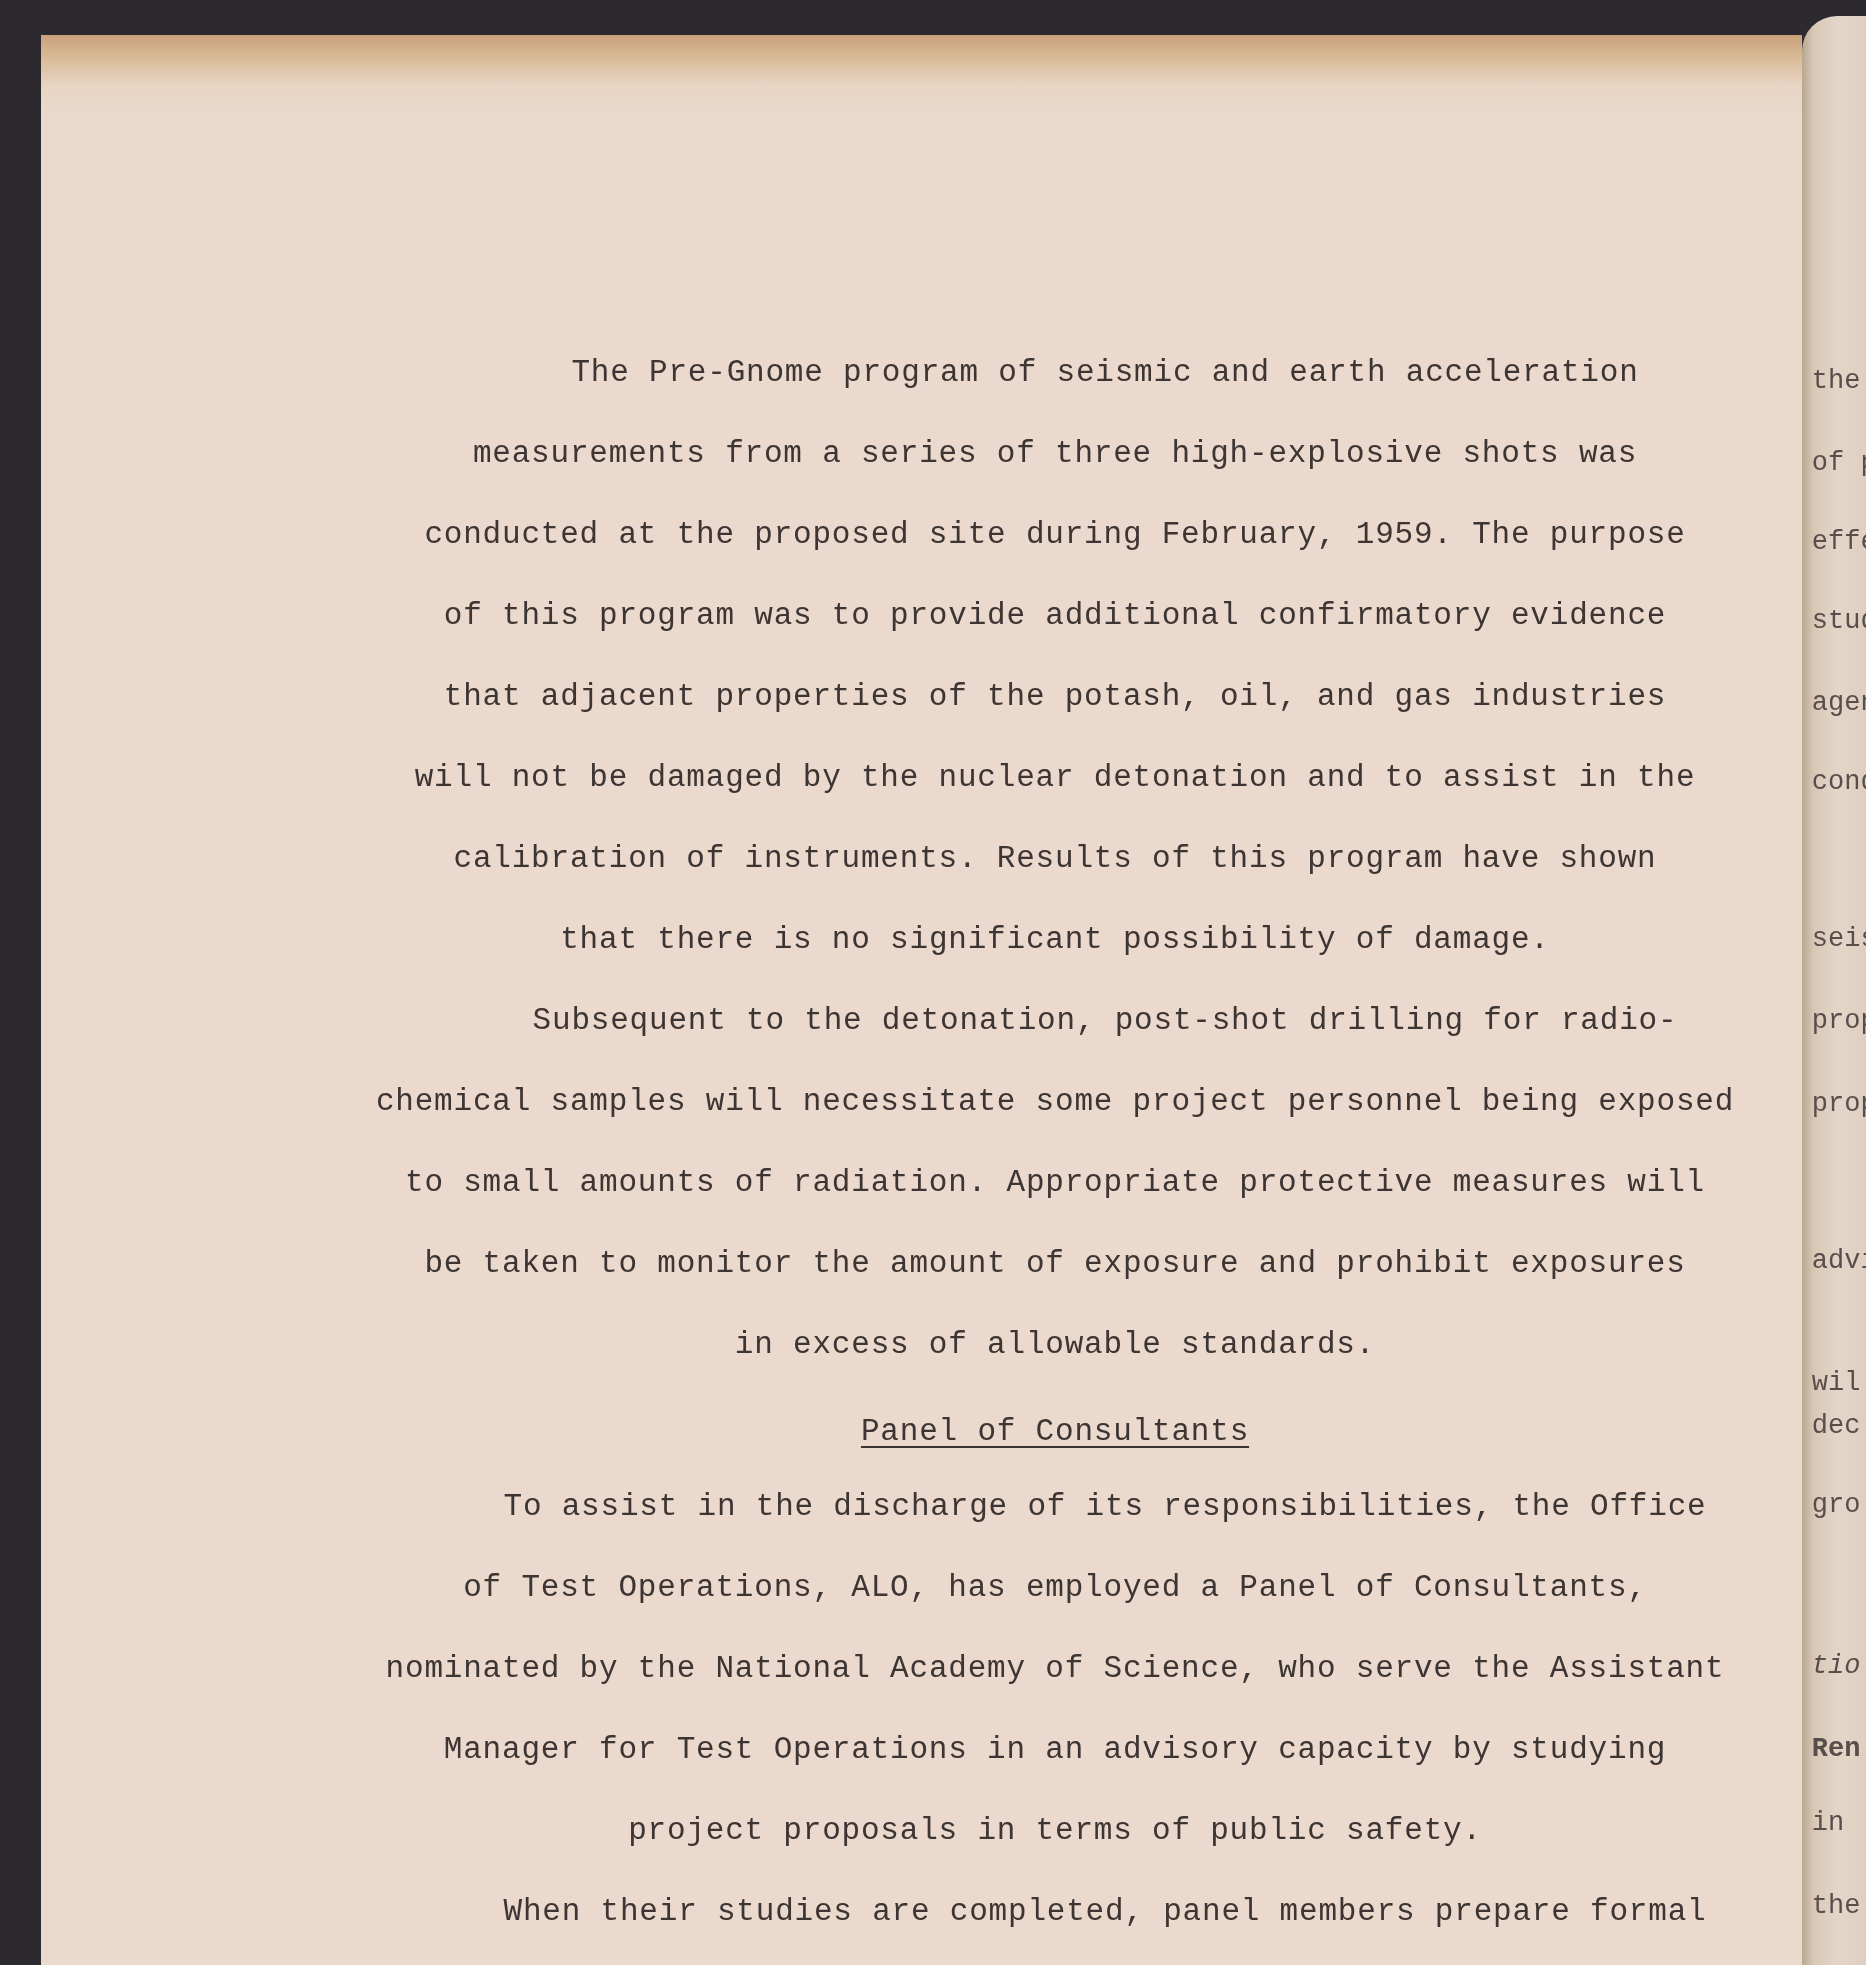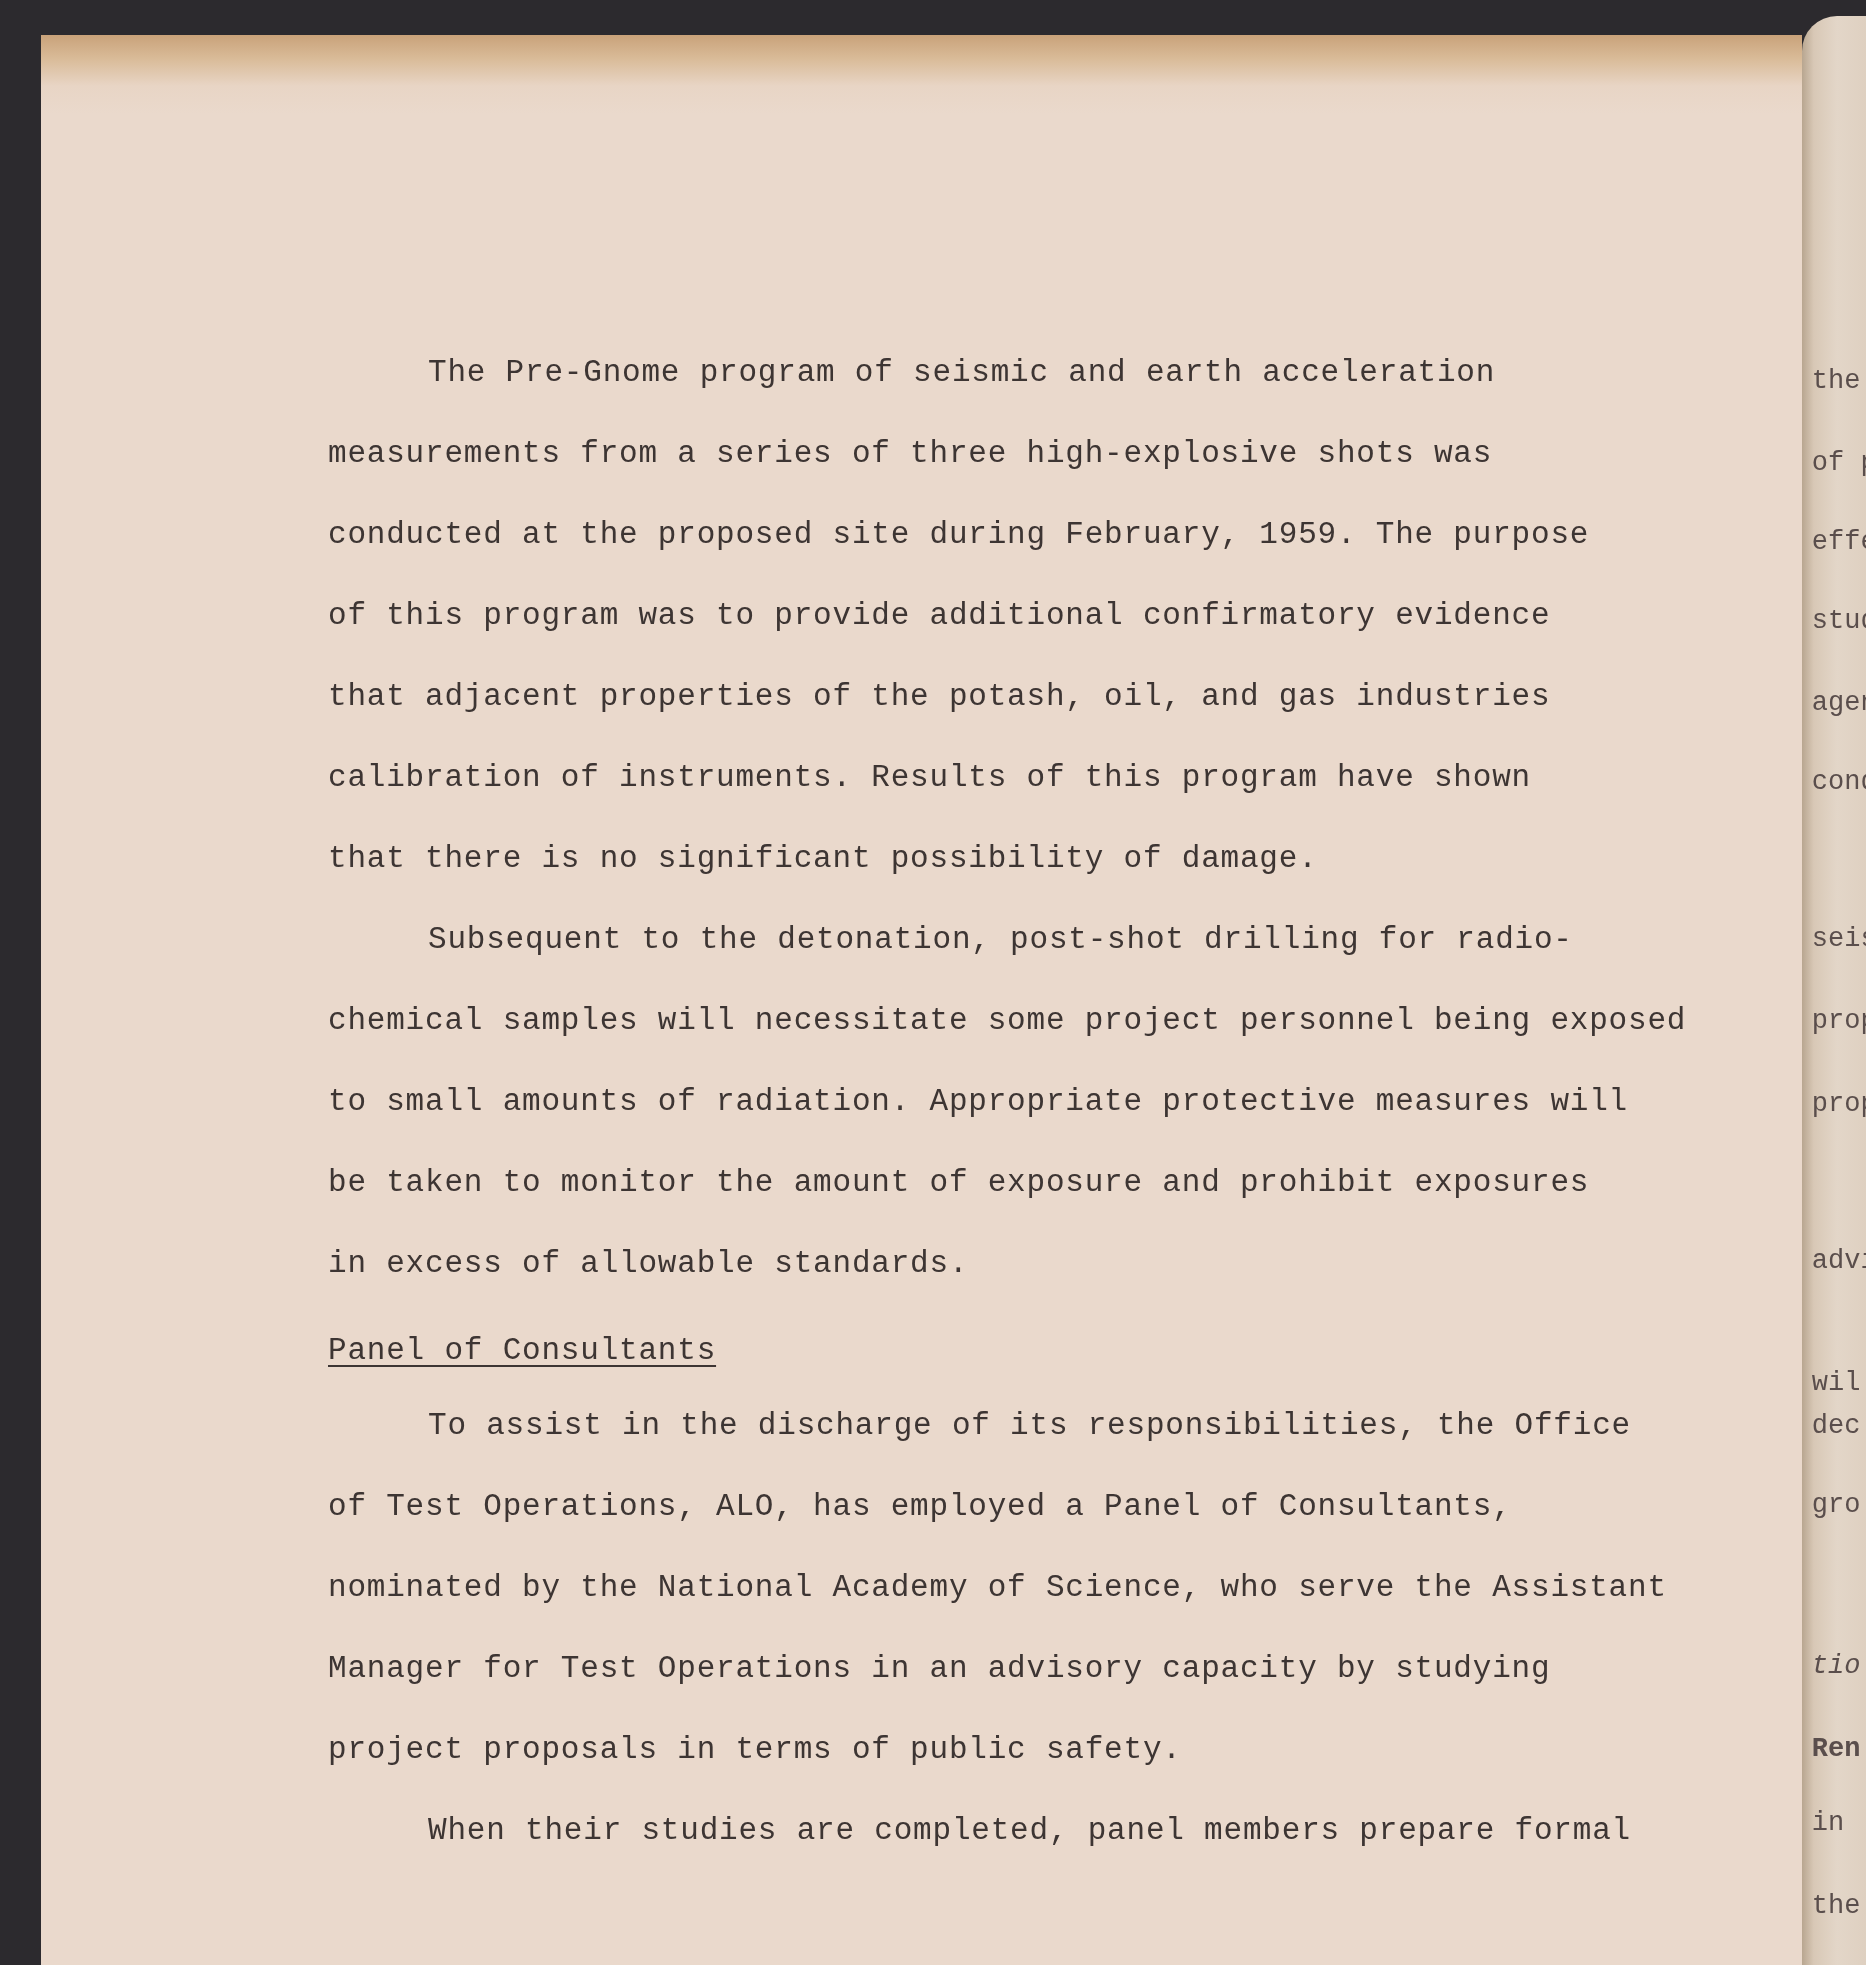--- a/index.html
+++ b/index.html
@@ -36,20 +36,21 @@
     position: absolute;
     left: 287px; top: 320px;
     width: 1454px;
     color: #3d3533;
     font-size: 31px;
     letter-spacing: 0.8px;
   }
   .line {
     height: 81px;
     white-space: nowrap;
+    text-align: center;
   }
   .indent { padding-left: 100px; }
   .heading {
     display: inline-block;
     text-decoration: underline;
     text-underline-offset: 6.3px;
     text-decoration-thickness: 2px;
     margin-top: 6px;
   }
 </style>
@@ -57,20 +58,21 @@
 <body>
 
 <div class="page">
   <div class="body-text">
     <div>
       <div class="line indent">The Pre-Gnome program of seismic and earth acceleration</div>
       <div class="line">measurements from a series of three high-explosive shots was</div>
       <div class="line">conducted at the proposed site during February, 1959.  The purpose</div>
       <div class="line">of this program was to provide additional confirmatory evidence</div>
       <div class="line">that adjacent properties of the potash, oil, and gas industries</div>
+      <div class="line">will not be damaged by the nuclear detonation and to assist in the</div>
       <div class="line">calibration of instruments.  Results of this program have shown</div>
       <div class="line">that there is no significant possibility of damage.</div>
     </div>
     <div>
       <div class="line indent">Subsequent to the detonation, post-shot drilling for radio-</div>
       <div class="line">chemical samples will necessitate some project personnel being exposed</div>
       <div class="line">to small amounts of radiation.  Appropriate protective measures will</div>
       <div class="line">be taken to monitor the amount of exposure and prohibit exposures</div>
       <div class="line">in excess of allowable standards.</div>
     </div>

